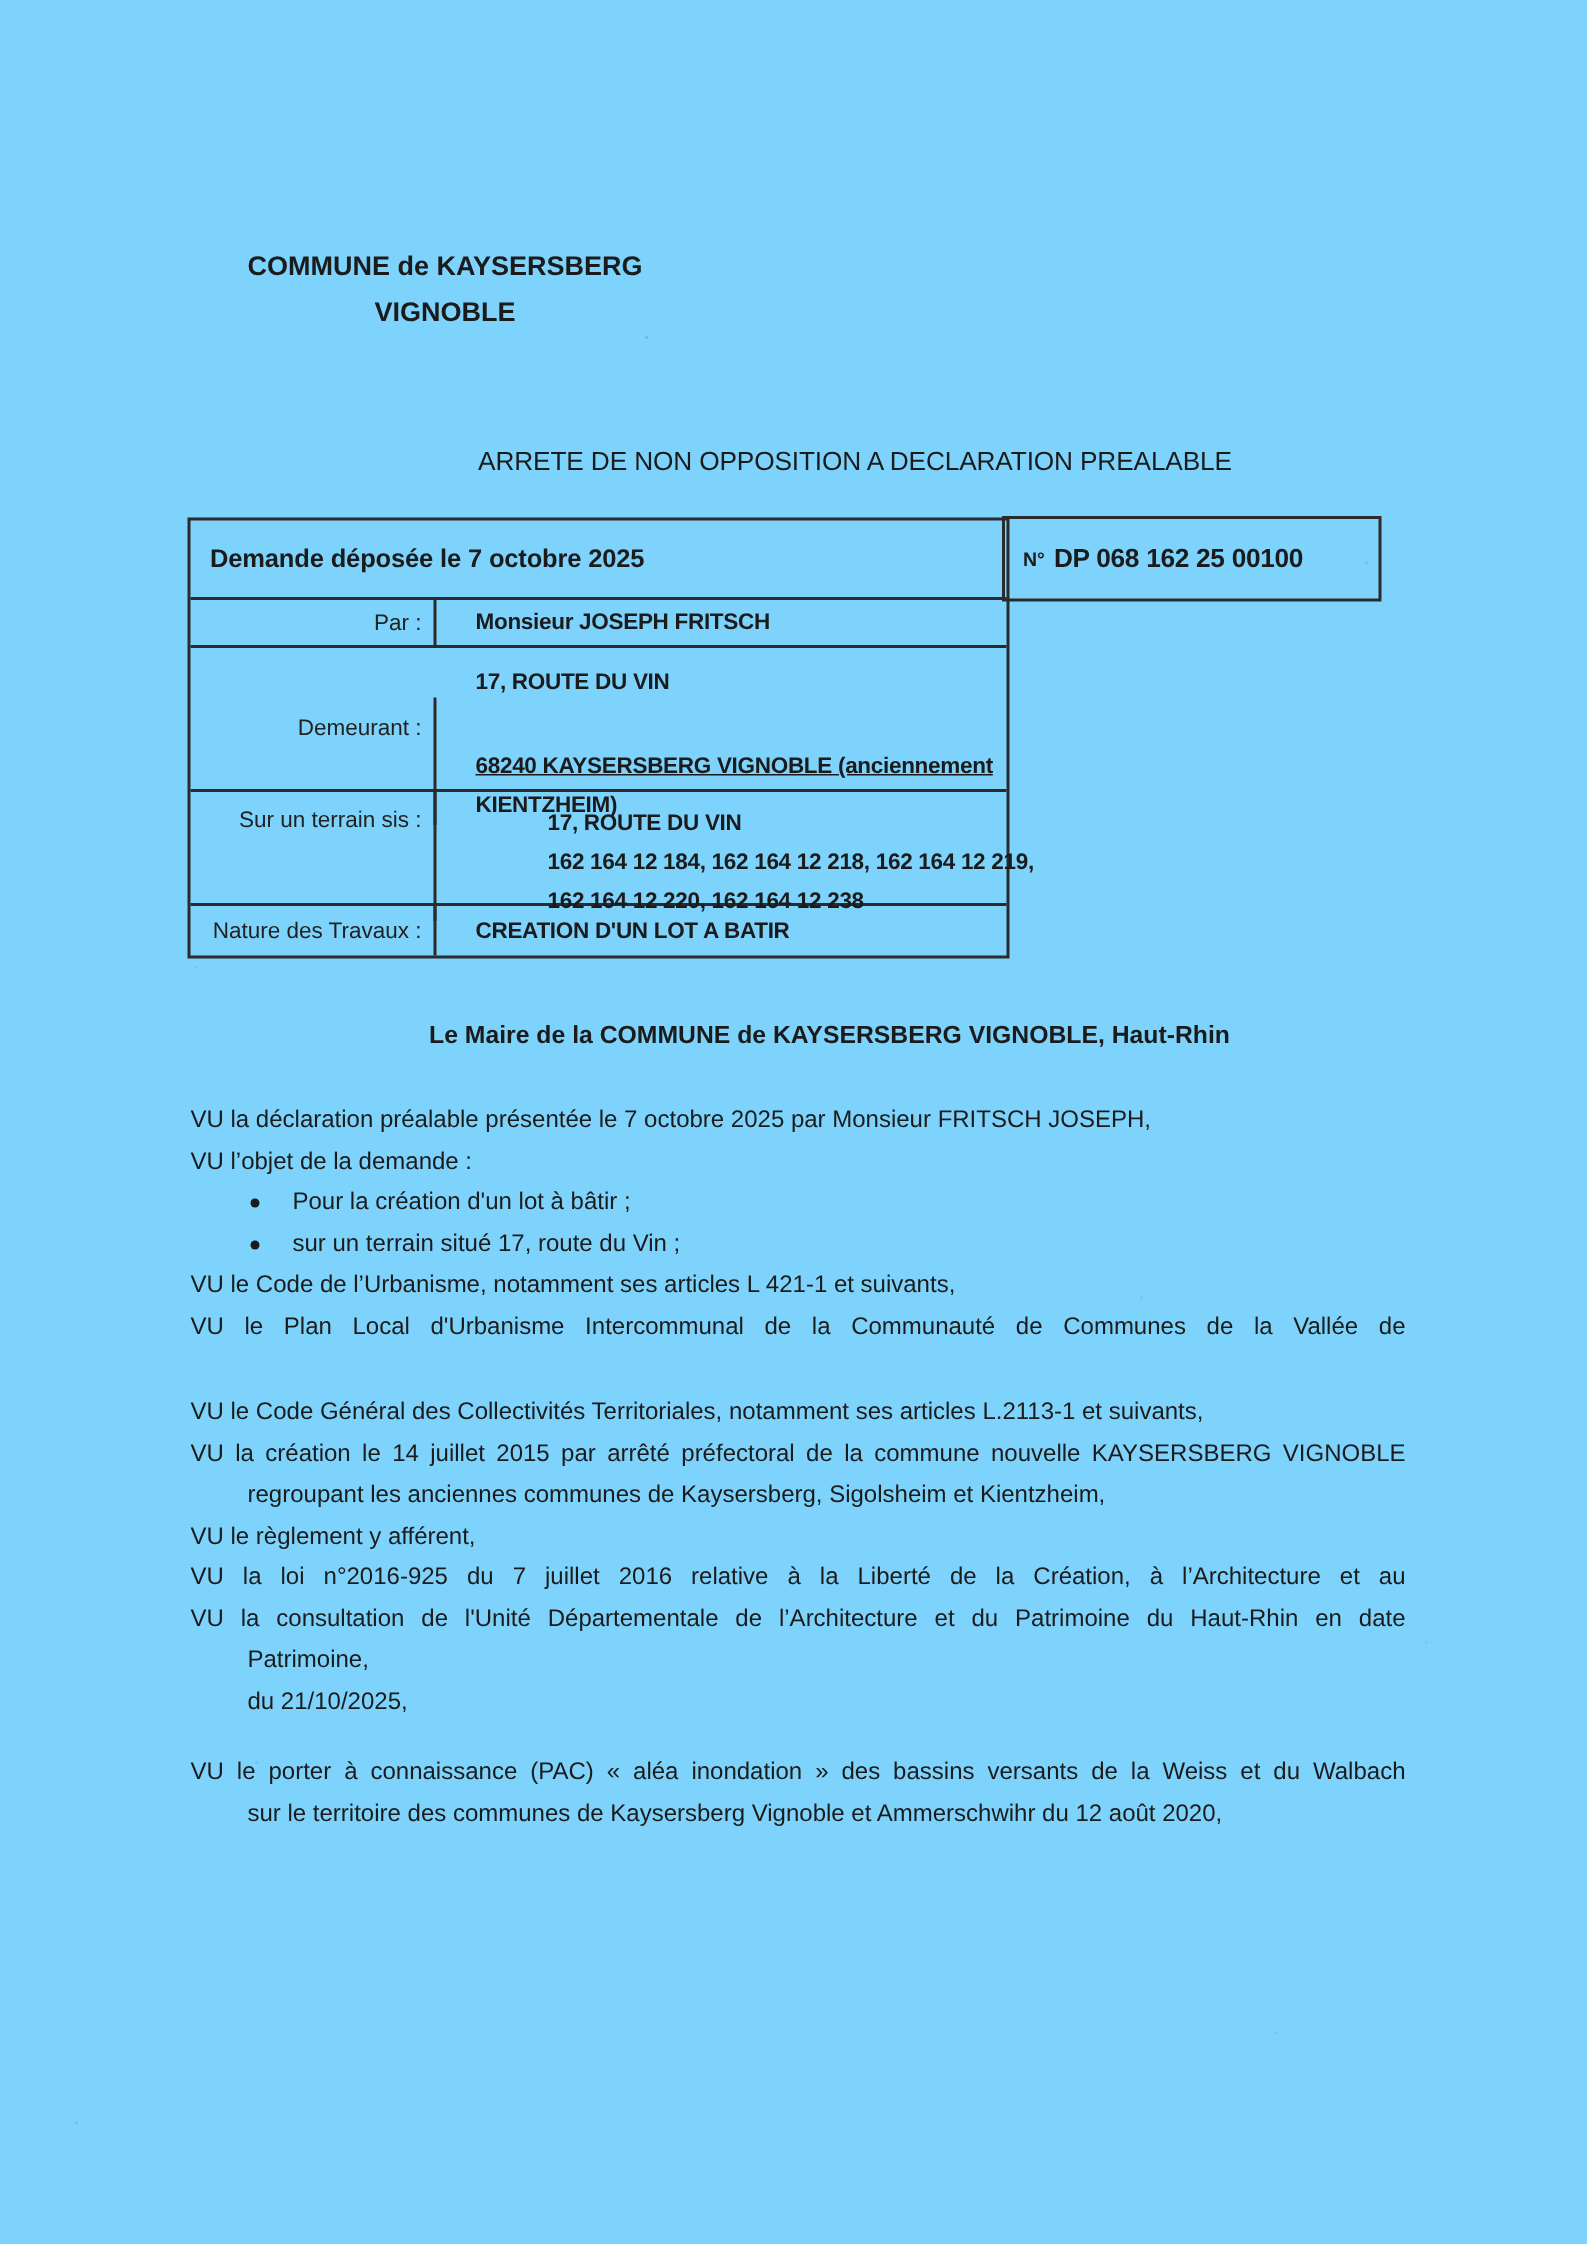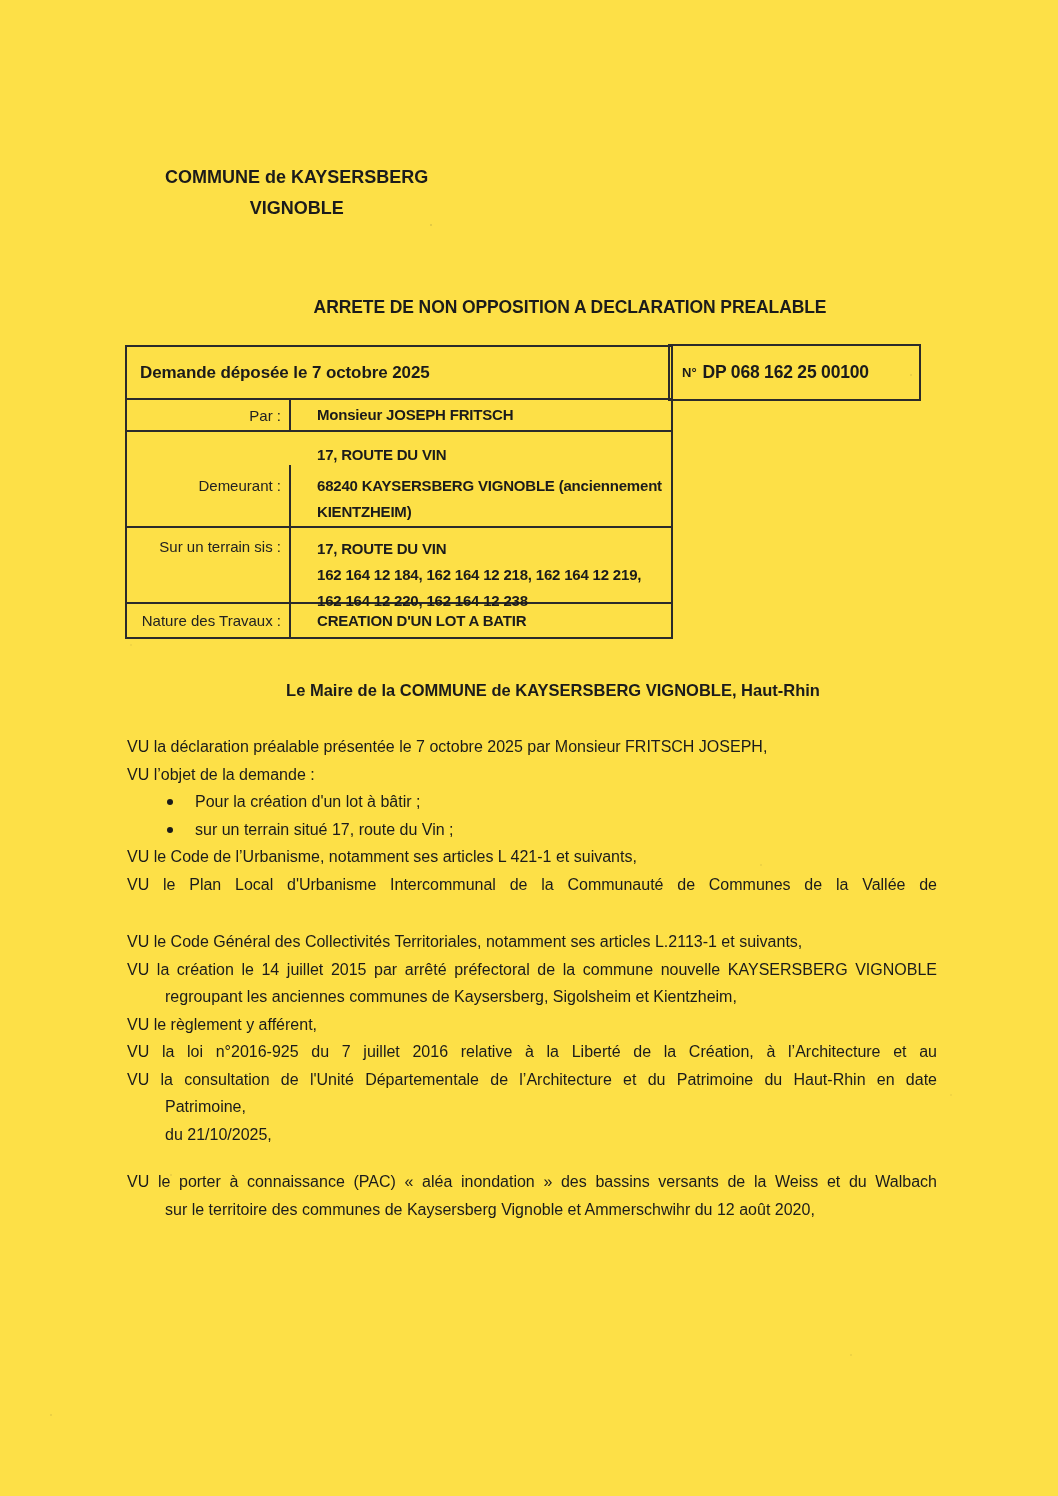--- a/index.html
+++ b/index.html
@@ -1,42 +1,42 @@
 <!DOCTYPE html>
 <html><head>
 <meta charset="utf-8">
 <style>
   * { box-sizing: border-box; margin: 0; padding: 0; }
   html, body { background: #ffffff; }
   .page {
     position: relative;
     width: 1058px;
     height: 1496px;
-    background: #fde047;
+    background: #7dd3fc;
     font-family: "Liberation Sans", sans-serif;
     color: #1b1b1b;
     overflow: hidden;
   }
   
   .speck {
     position: absolute; width: 2px; height: 2px; border-radius: 50%;
     background: rgba(60,60,60,0.18); left: 430px; top: 224px;
     box-shadow: 480px 150px rgba(60,60,60,.12), 330px 640px rgba(60,60,60,.10),
       -260px 950px rgba(60,60,60,.12), 420px 1130px rgba(60,60,60,.10),
       140px 1320px rgba(60,60,60,.10), -380px 1190px rgba(60,60,60,.12),
       520px 870px rgba(60,60,60,.08), -300px 420px rgba(60,60,60,.08);
   }
   .commune {
     position: absolute; left: 165px; top: 162px;
     font-weight: bold; font-size: 18px; line-height: 31px; text-align: center;
     white-space: nowrap;
   }
   .title {
     position: absolute; top: 297px; left: 570px; transform: translateX(-50%);
-    font-weight: bold; font-size: 17.5px; white-space: nowrap; letter-spacing: -0.1px;
+    font-weight: normal; font-size: 17.5px; white-space: nowrap; letter-spacing: -0.1px;
   }
   .doc-table {
     position: absolute; left: 125px; top: 345px; width: 548px;
     border: 2px solid #2b2b2b;
   }
   .t-header {
     height: 51px; display: flex; align-items: center; padding-left: 13px;
     font-weight: bold; font-size: 17px; letter-spacing: -0.1px;
   }
   .t-row { display: grid; grid-template-columns: 164px 1fr; border-top: 2px solid #2b2b2b; }
@@ -45,22 +45,22 @@
     display: flex; justify-content: flex-end; padding-right: 8px; text-align: center;
   }
   .t-value { padding-left: 26px; font-weight: bold; font-size: 15px; letter-spacing: -0.2px; }
   .t-value .vline { line-height: 26px; white-space: nowrap; }
   .row-par { height: 32px; }
   .row-par .t-label, .row-par .t-value { align-items: center; }
   .row-par .t-value { display: flex; }
   .row-demeurant { height: 96px; }
   .row-demeurant .t-label { padding-top: 12px; margin-top: 33px; }
   .row-demeurant .t-value { padding-top: 10px; }
-  .row-demeurant .vline2 { margin-top: 5px; }
-  .row-terrain { height: 76px; }
+  .row-demeurant .vline2 { margin-top: 30px; text-decoration: underline; }
+  .row-terrain { height: 76px; gap: 48px; }
   .row-terrain .t-label { padding-top: 10px; }
   .row-terrain .t-value { padding-top: 8px; }
   .row-nature { height: 35px; }
   .row-nature .t-label, .row-nature .t-value { align-items: center; }
   .row-nature .t-value { display: flex; }
   .num-box {
     position: absolute; left: 668px; top: 344px; width: 253px; height: 57px;
     border: 2px solid #2b2b2b; display: flex; align-items: center;
     padding-left: 12px; font-weight: bold; white-space: nowrap;
   }

